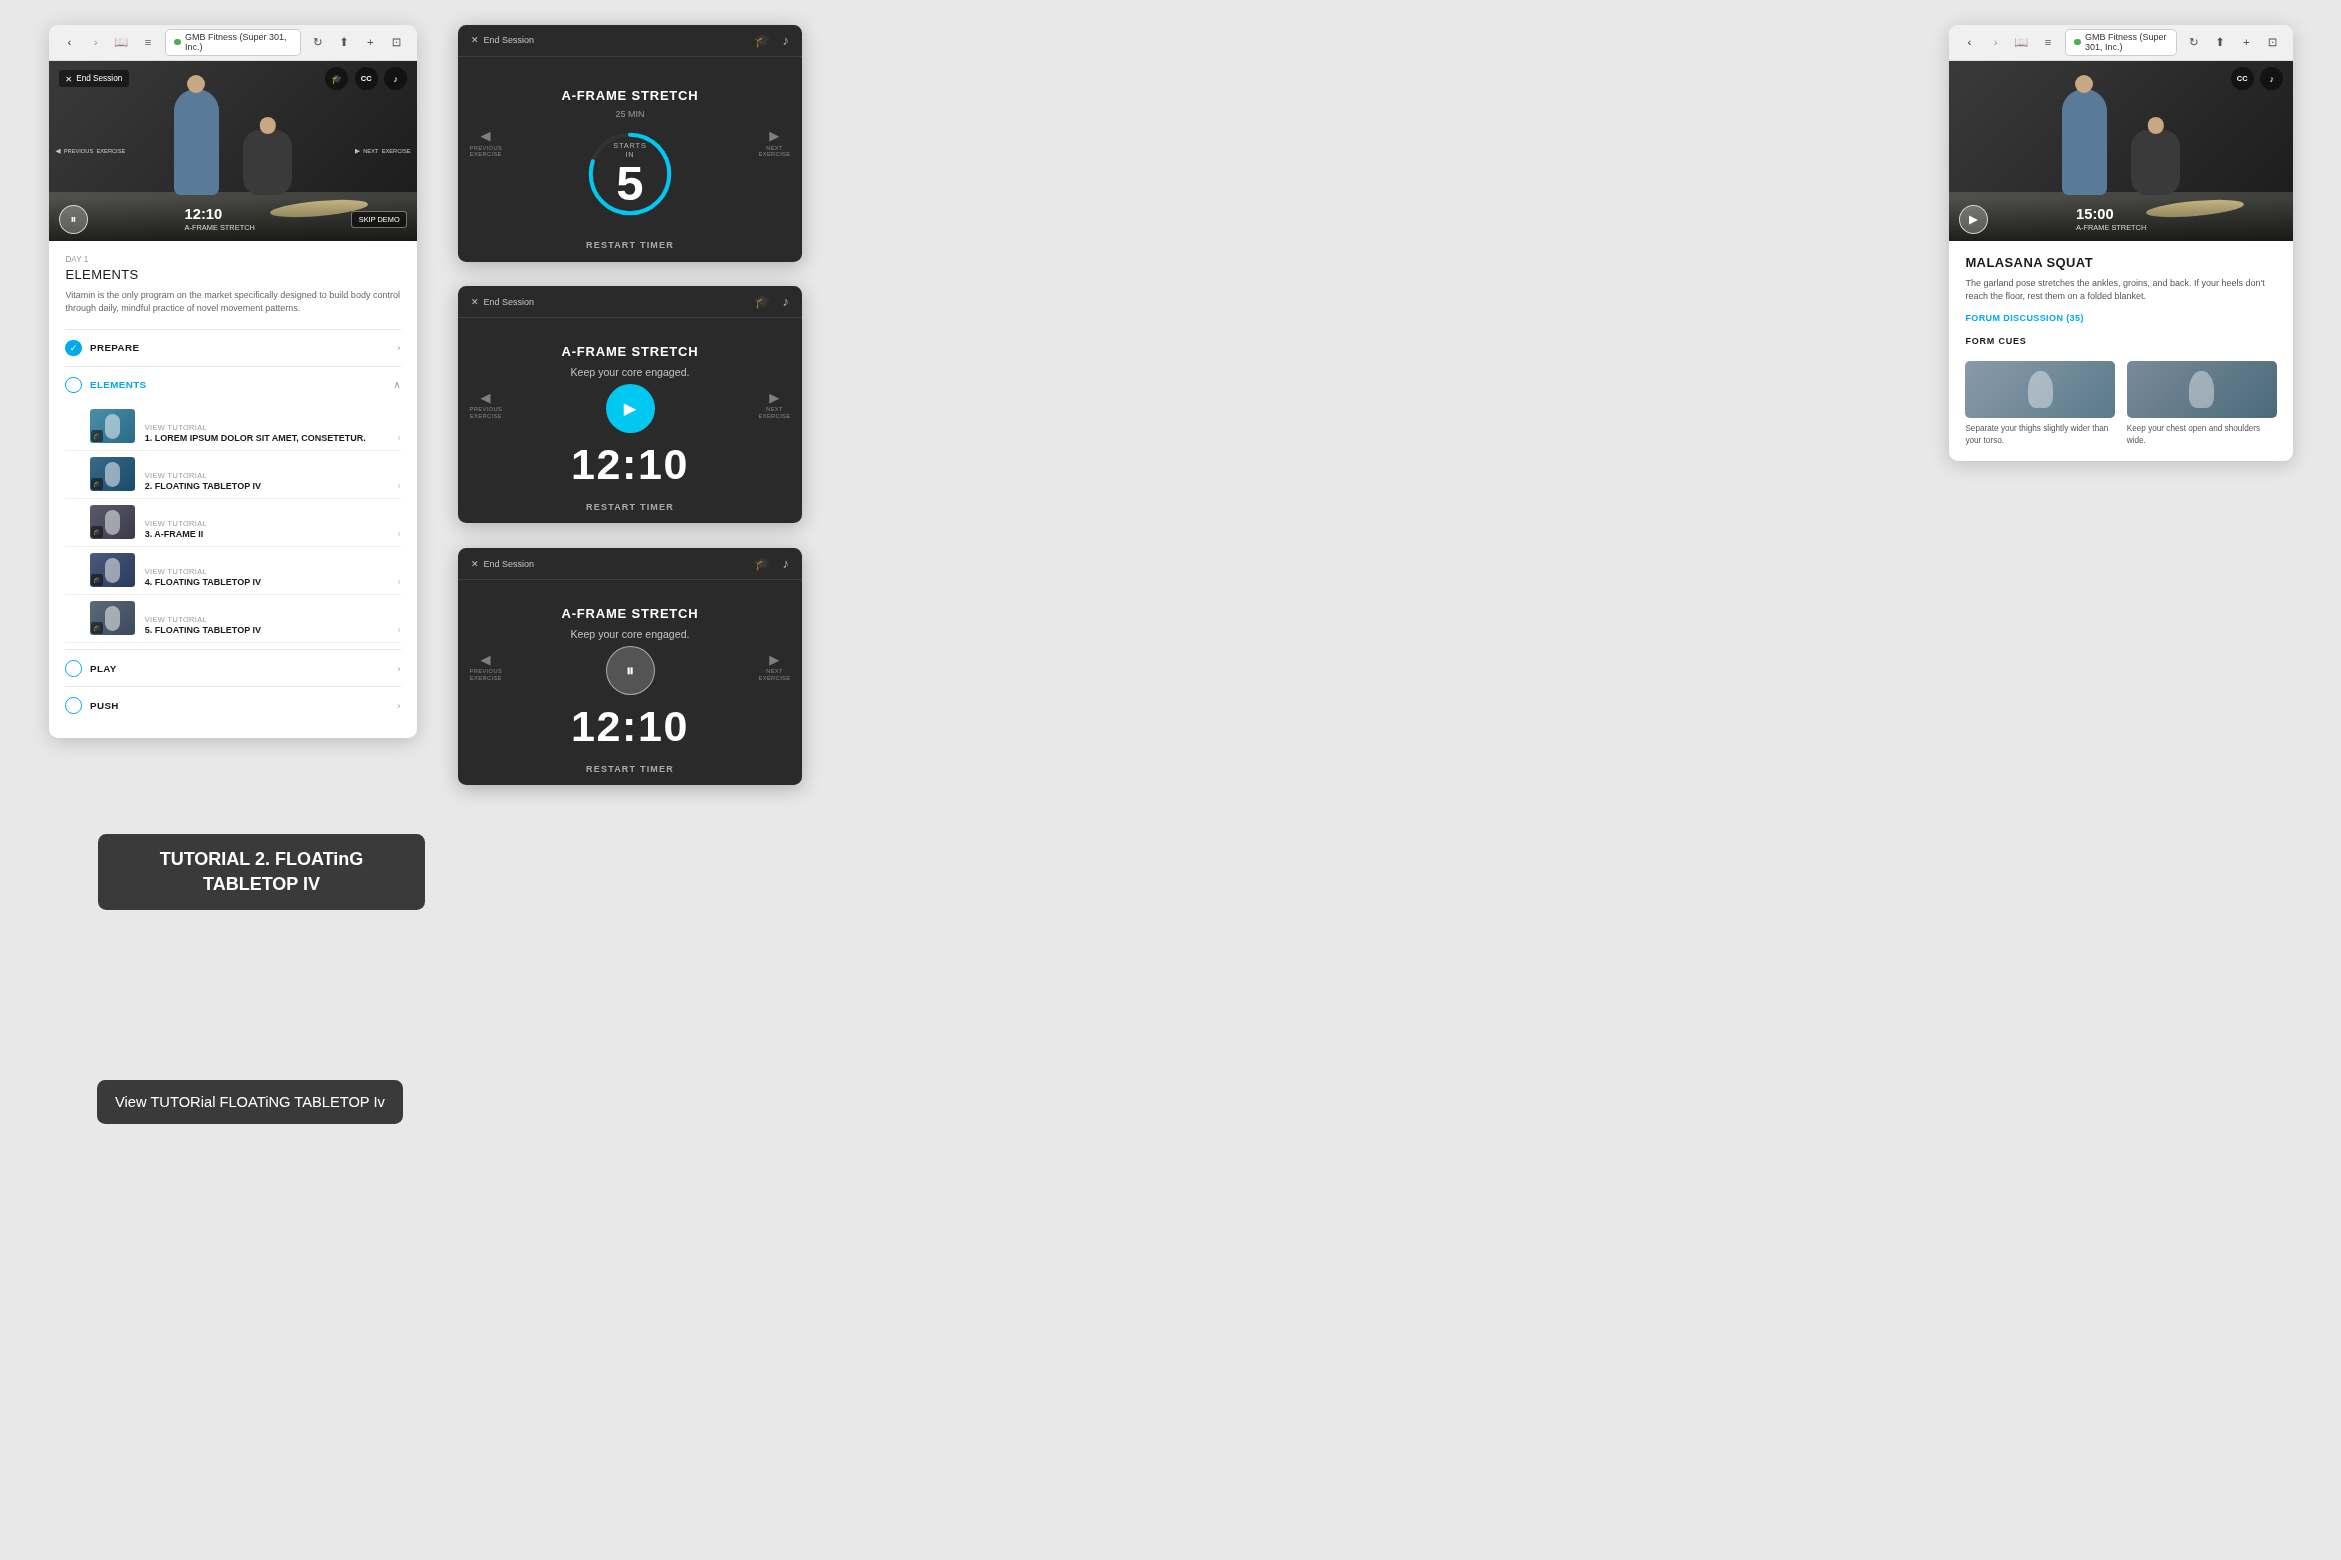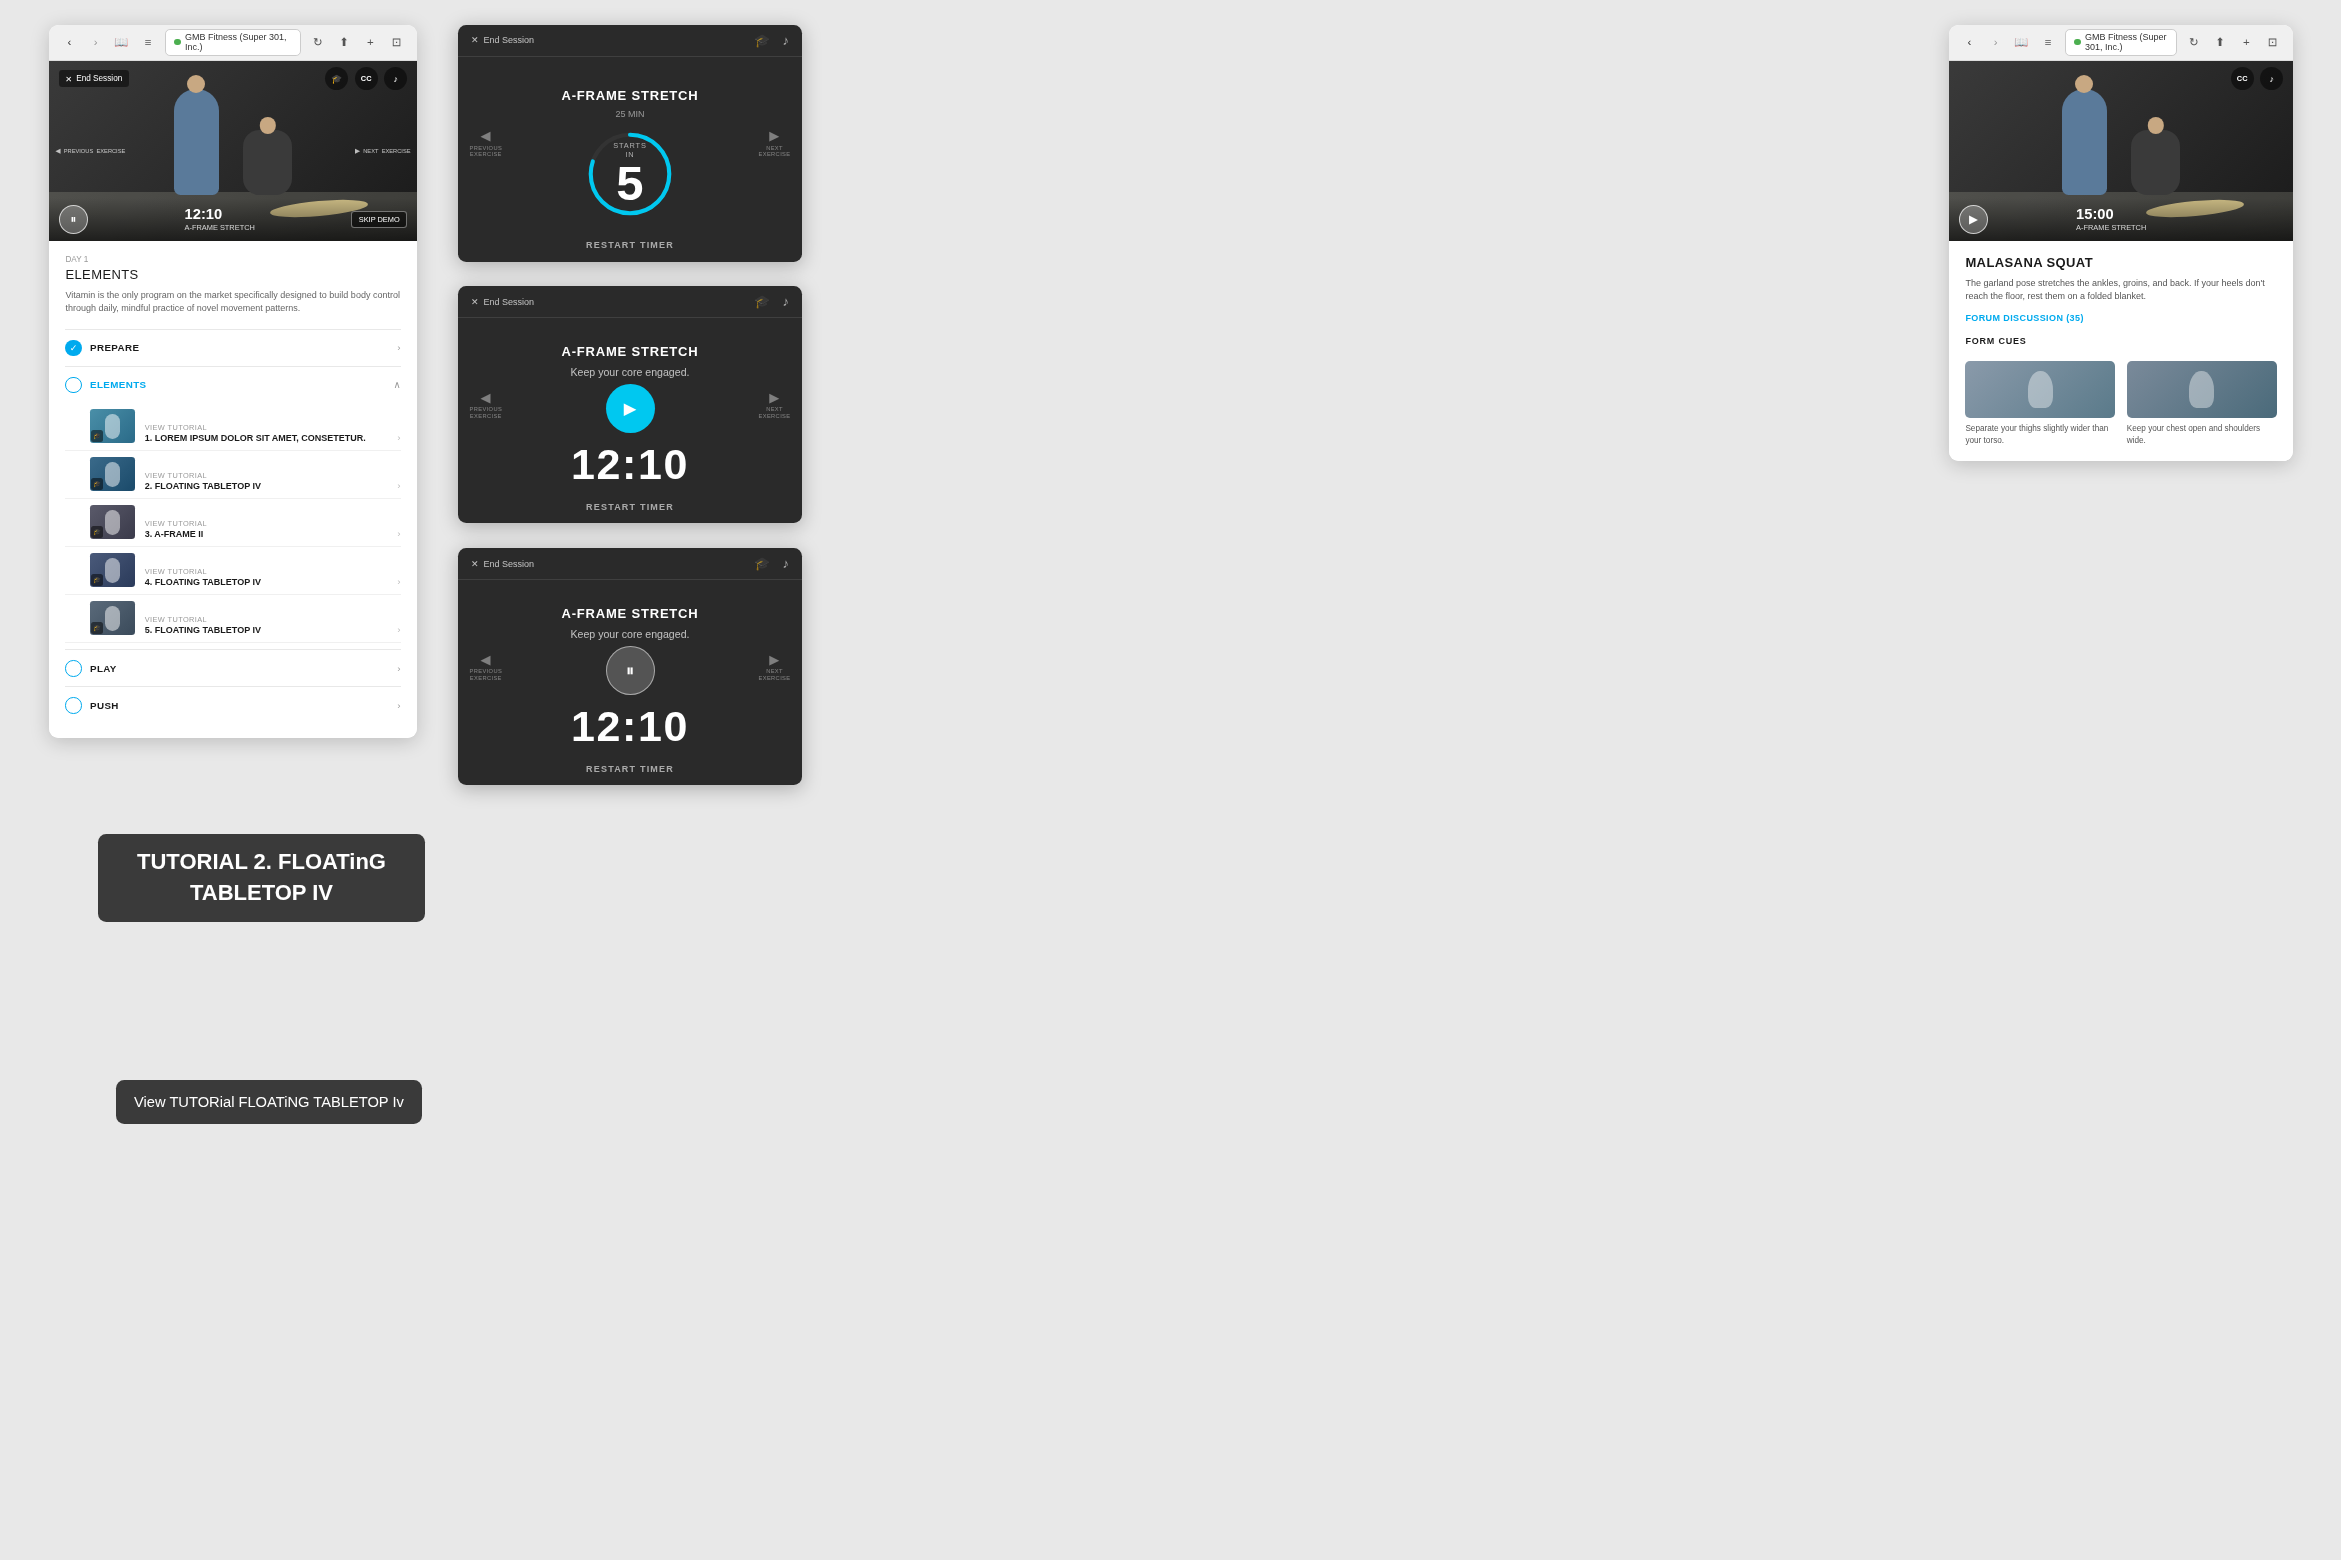--- a/index.html
+++ b/index.html
@@ -606,30 +606,30 @@
 
     
     .popup-label {
       position: absolute;
       top: 834px;
       left: 98px;
       background: rgba(0,0,0,0.75);
       color: #fff;
       padding: 13px 19.6px;
       border-radius: 8.2px;
-      font-size: 22px;
+      font-size: 18px;
       font-weight: 700;
       max-width: 327px;
       text-align: center;
       line-height: 1.4;
     }
     .popup-label-2 {
       position: absolute;
       top: 1080px;
-      left: 116px;
+      left: 97px;
       background: rgba(0,0,0,0.75);
       color: #fff;
       padding: 11.5px 18px;
       border-radius: 8.2px;
       font-size: 14.7px;
       max-width: 344px;
       text-align: center;
       line-height: 1.4;
     }
   </style>

